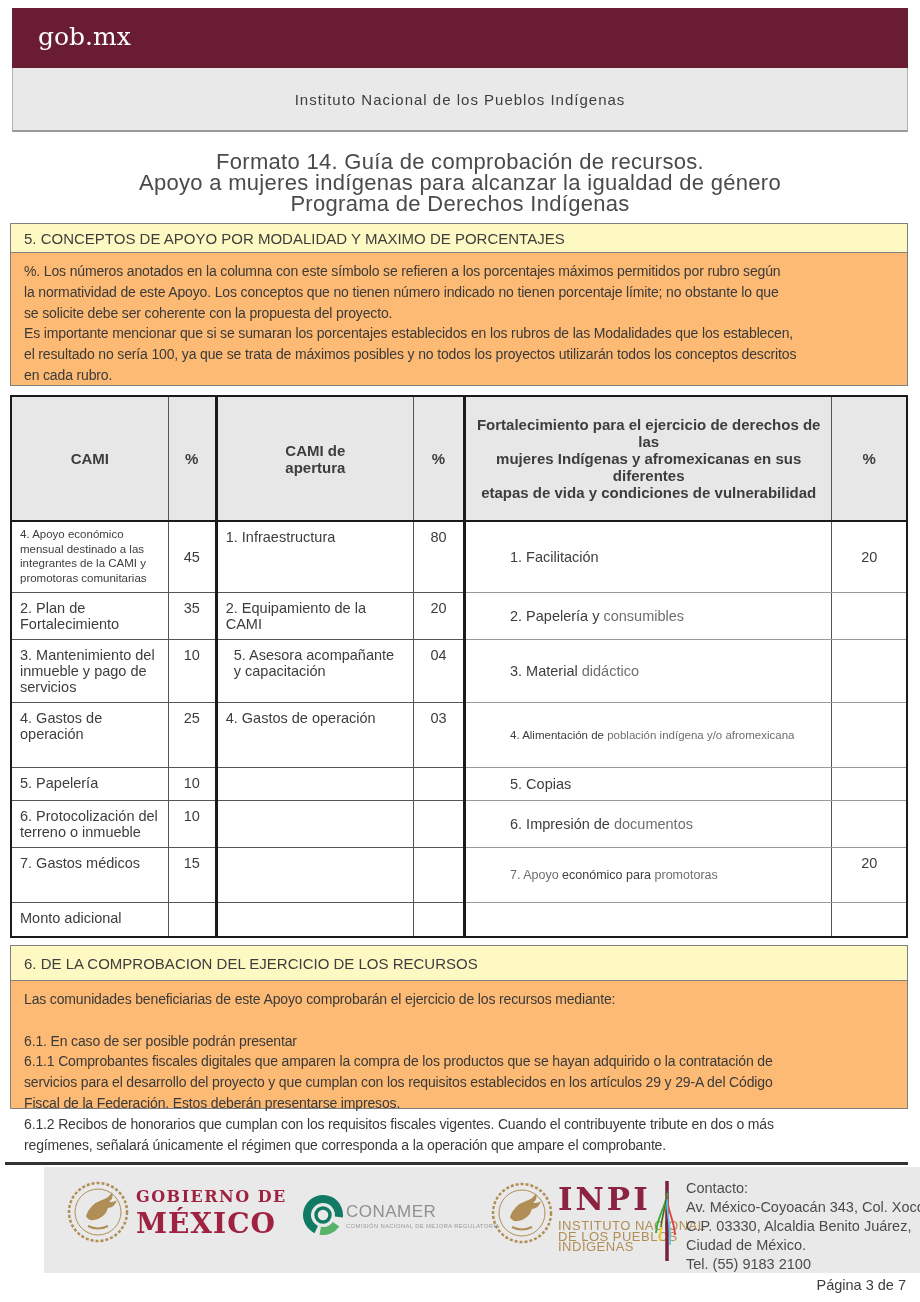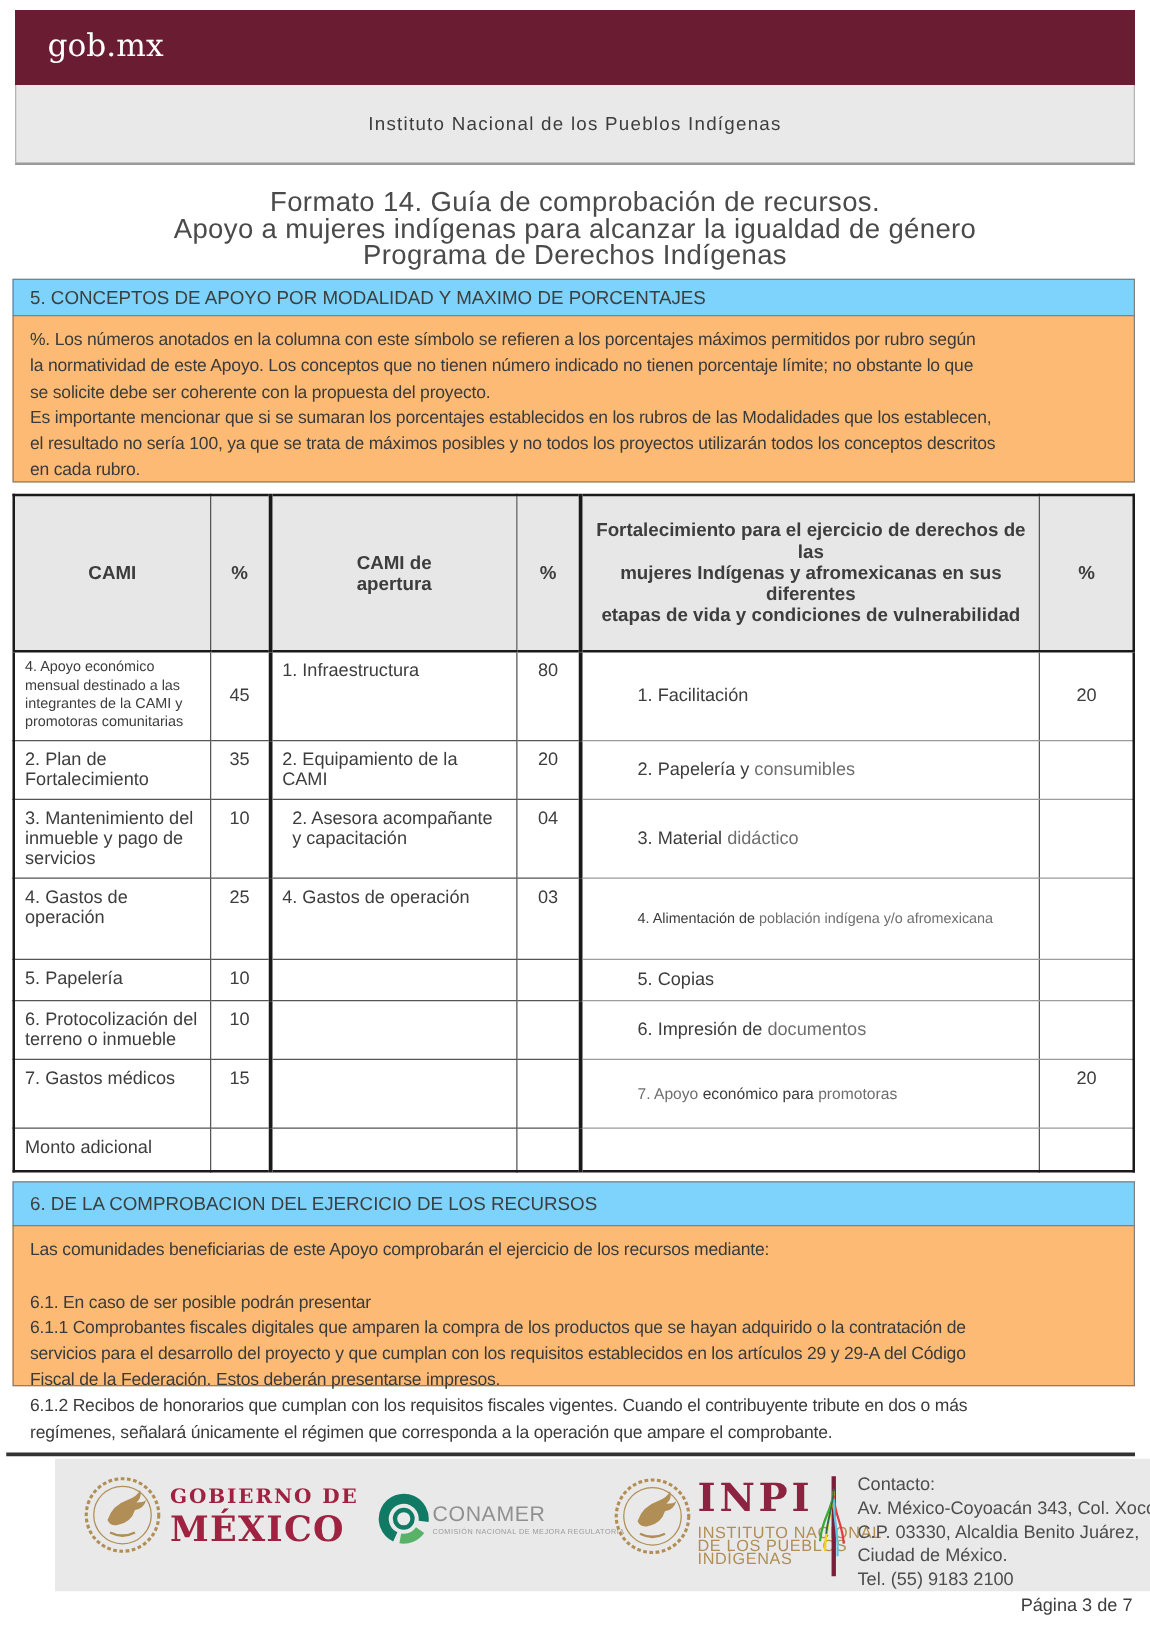--- a/index.html
+++ b/index.html
@@ -13,21 +13,21 @@
   .instbar{position:absolute;left:12px;top:68px;width:896px;height:64px;background:#e9e9e9;
            border:1px solid #b3b3b3;border-top:none;border-bottom:2px solid #9a9a9a;
            box-sizing:border-box;display:flex;align-items:center;justify-content:center;}
   .instbar span{font-size:15px;color:#3d3d3d;letter-spacing:1px;}
 
   
   .title-block{position:absolute;left:0;top:151px;width:920px;text-align:center;
                font-size:22px;color:#4a4a4a;line-height:21px;letter-spacing:0.3px;}
 
   
-  .sec-head{position:absolute;left:10px;width:898px;background:#7dd3fc;
+  .sec-head{position:absolute;left:10px;width:898px;background:#fef9c3;
             border:1px solid #808080;box-sizing:border-box;display:flex;align-items:center;
             padding-left:13px;font-size:15px;color:#3e3e3e;}
   .s5h{top:223px;height:30px;}
   .s6h{top:945px;height:36px;}
   .sec-body{position:absolute;left:10px;width:898px;background:#fdba74;
             border:1px solid #808080;box-sizing:border-box;padding:8px 13px;
             font-size:14px;color:#3a3a3a;line-height:20.8px;letter-spacing:-0.15px;
             white-space:pre-line;}
   .s5b{top:252px;height:134px;}
   .s6b{top:980px;height:129px;}
@@ -145,21 +145,21 @@
         <td class="cami">2. Plan de Fortalecimiento</td>
         <td class="pct">35</td>
         <td class="apertura bl">2. Equipamiento de la CAMI</td>
         <td class="pct">20</td>
         <td class="fort bl"><span class="seg-n">2. Papelería y </span><span class="seg-l">consumibles</span></td>
         <td class="pct fort-pct"></td>
       </tr>
       <tr class="r2">
         <td class="cami">3. Mantenimiento del inmueble y pago de servicios</td>
         <td class="pct">10</td>
-        <td class="apertura bl indent">2. Asesora acompañante y capacitación</td>
+        <td class="apertura bl indent">5. Asesora acompañante y capacitación</td>
         <td class="pct">04</td>
         <td class="fort bl"><span class="seg-n">3. Material </span><span class="seg-l">didáctico</span></td>
         <td class="pct fort-pct"></td>
       </tr>
       <tr class="r3">
         <td class="cami">4. Gastos de operación</td>
         <td class="pct">25</td>
         <td class="apertura bl">4. Gastos de operación</td>
         <td class="pct">03</td>
         <td class="fort bl sz-s"><span class="seg-n">4. Alimentación de </span><span class="seg-l">población indígena y/o afromexicana</span></td>

